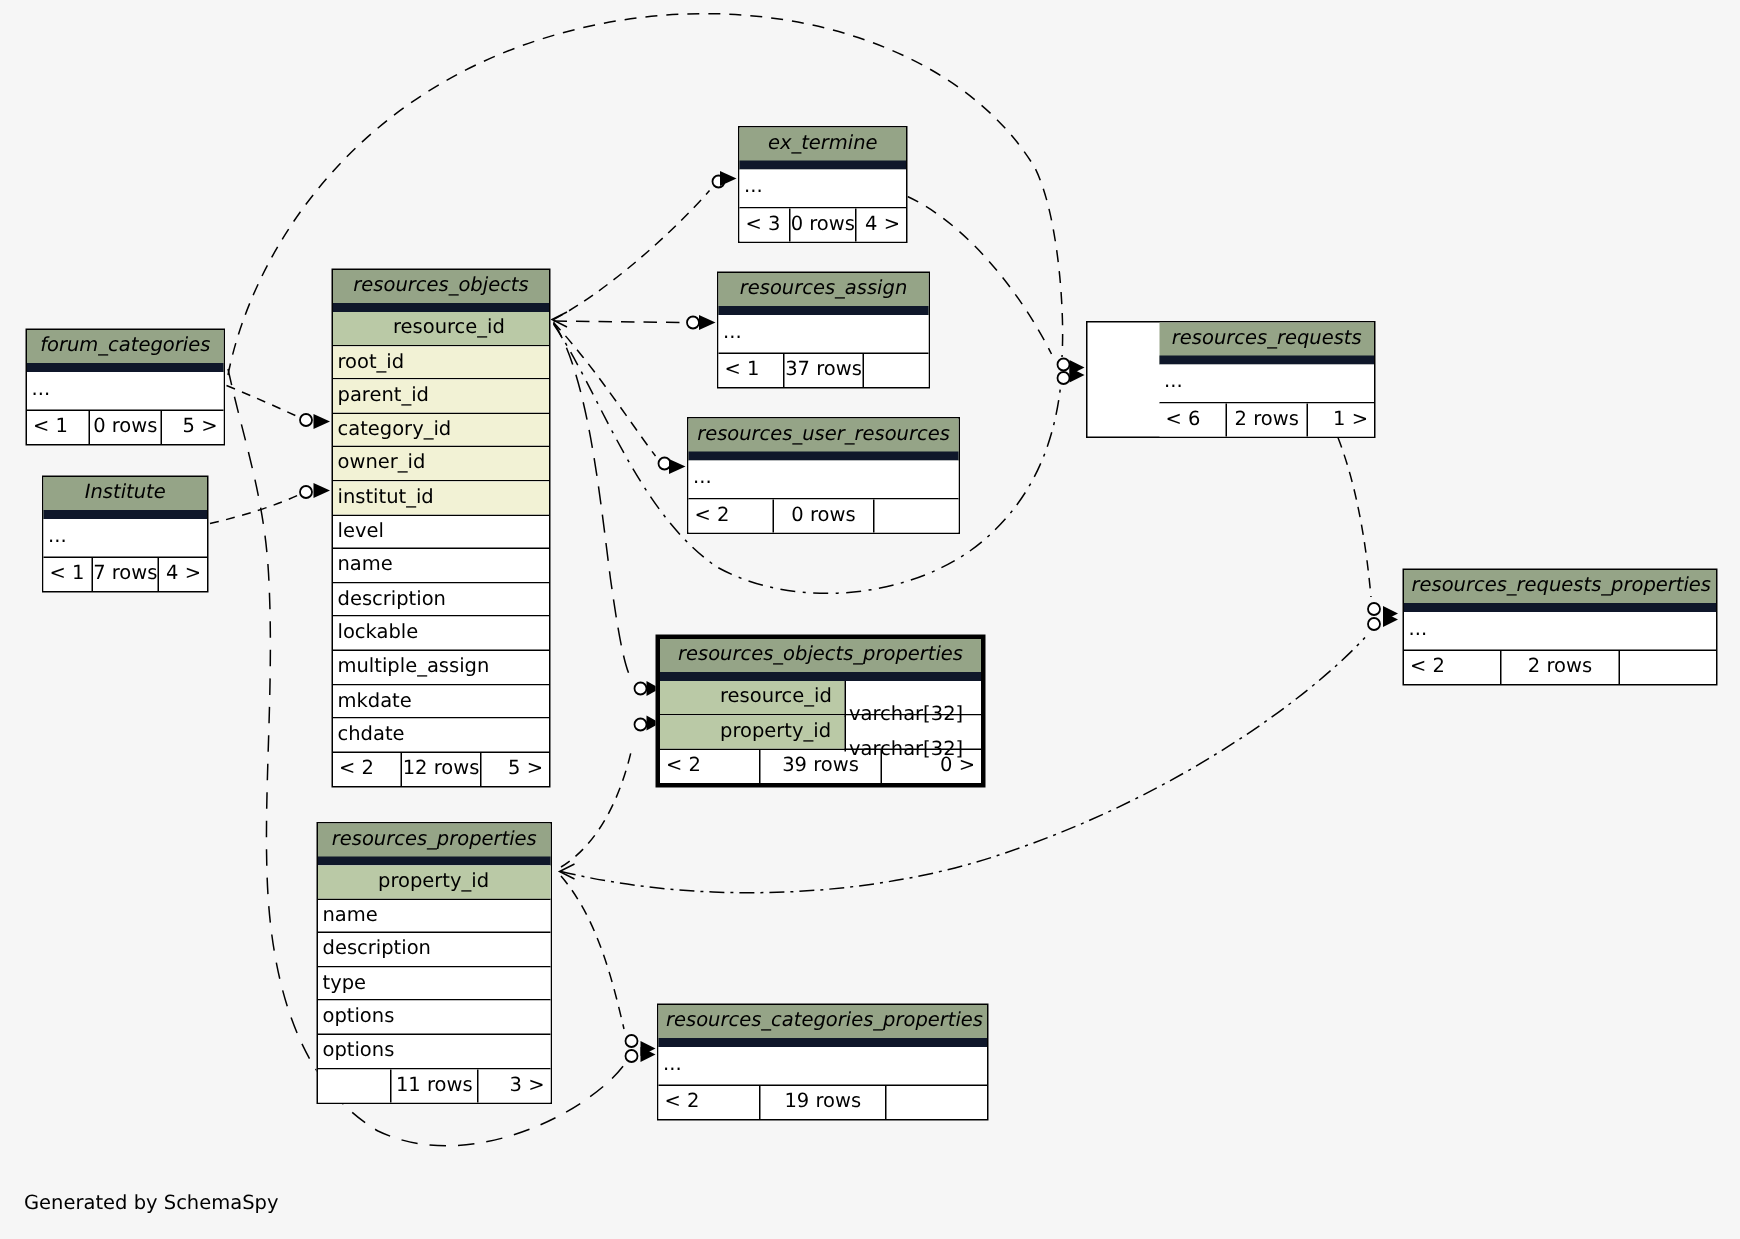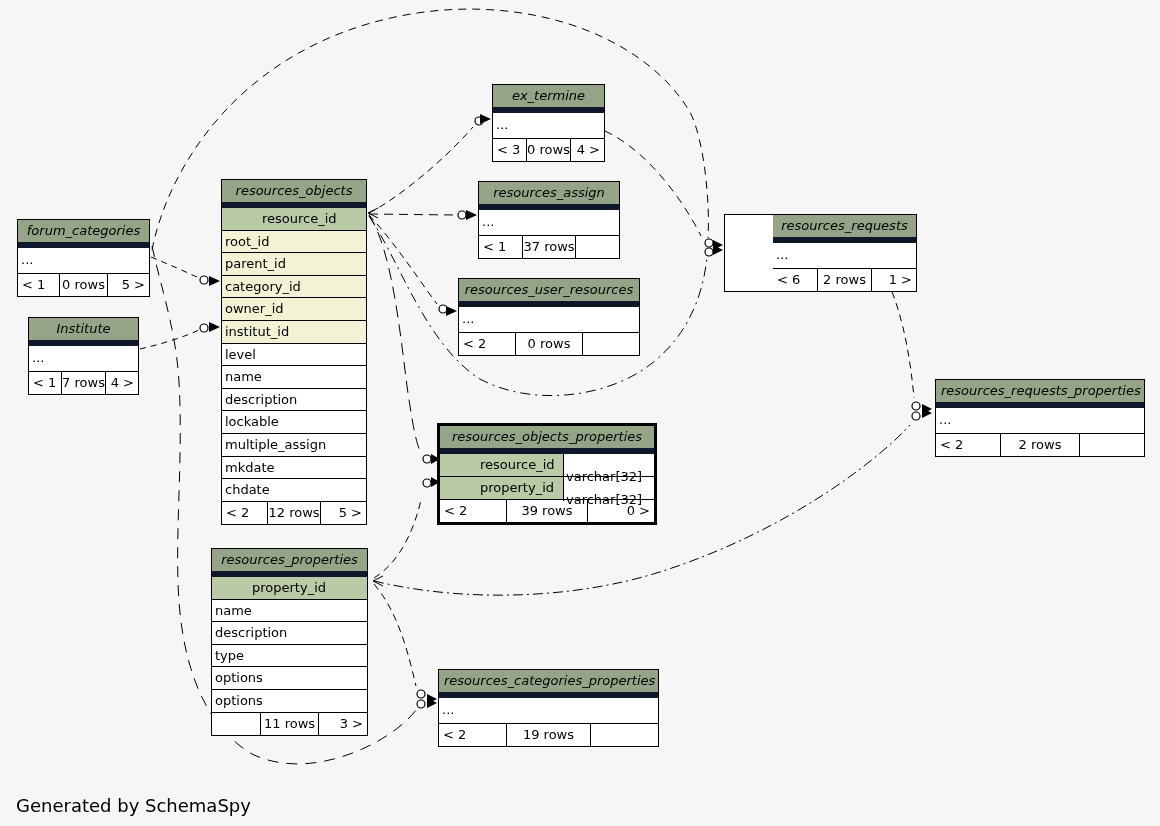--- a/index.html
+++ b/index.html
@@ -22,21 +22,21 @@
   .table.deg .trow{height:25px;line-height:23px;}
   .table.main .trow{height:22px;line-height:22px;}
   .trow .cname{flex:1;padding:0 3px;white-space:nowrap;overflow:hidden;}
   .trow.pk .cname{background:var(--pk,#bac9a6);padding-left:40px;}
   .trow.fk .cname{background:var(--fk,#f2f2d5);}
   .trow .ctype{border-left:1px solid #000;width:86px;padding:12px 2px;white-space:nowrap;}
   .t-footer{display:flex;height:22px;line-height:22px;background:#fff;}
   .f-left{flex:1;padding-left:4px;text-align:left;white-space:nowrap;}
   .f-mid{flex:1.3;text-align:center;border-left:1px solid #000;border-right:1px solid #000;white-space:nowrap;}
   .f-right{flex:1;text-align:right;padding-right:4px;white-space:nowrap;}
-  #footnote{position:absolute;left:16px;top:795px;z-index:2;font-size:18px;}
+  #footnote{position:absolute;left:16px;top:795px;z-index:2;font-size:13px;}
   path.rel,polyline.twig{fill:none;stroke:#000;stroke-width:1;}
   circle.dot{fill:#fff;stroke:#000;stroke-width:1.2;}
   polygon.arrow{fill:#000;stroke:none;}
 </style>
 </head>
 <body>
 
 <div id="canvas">
 
   <svg class="rels" width="1160" height="826">

